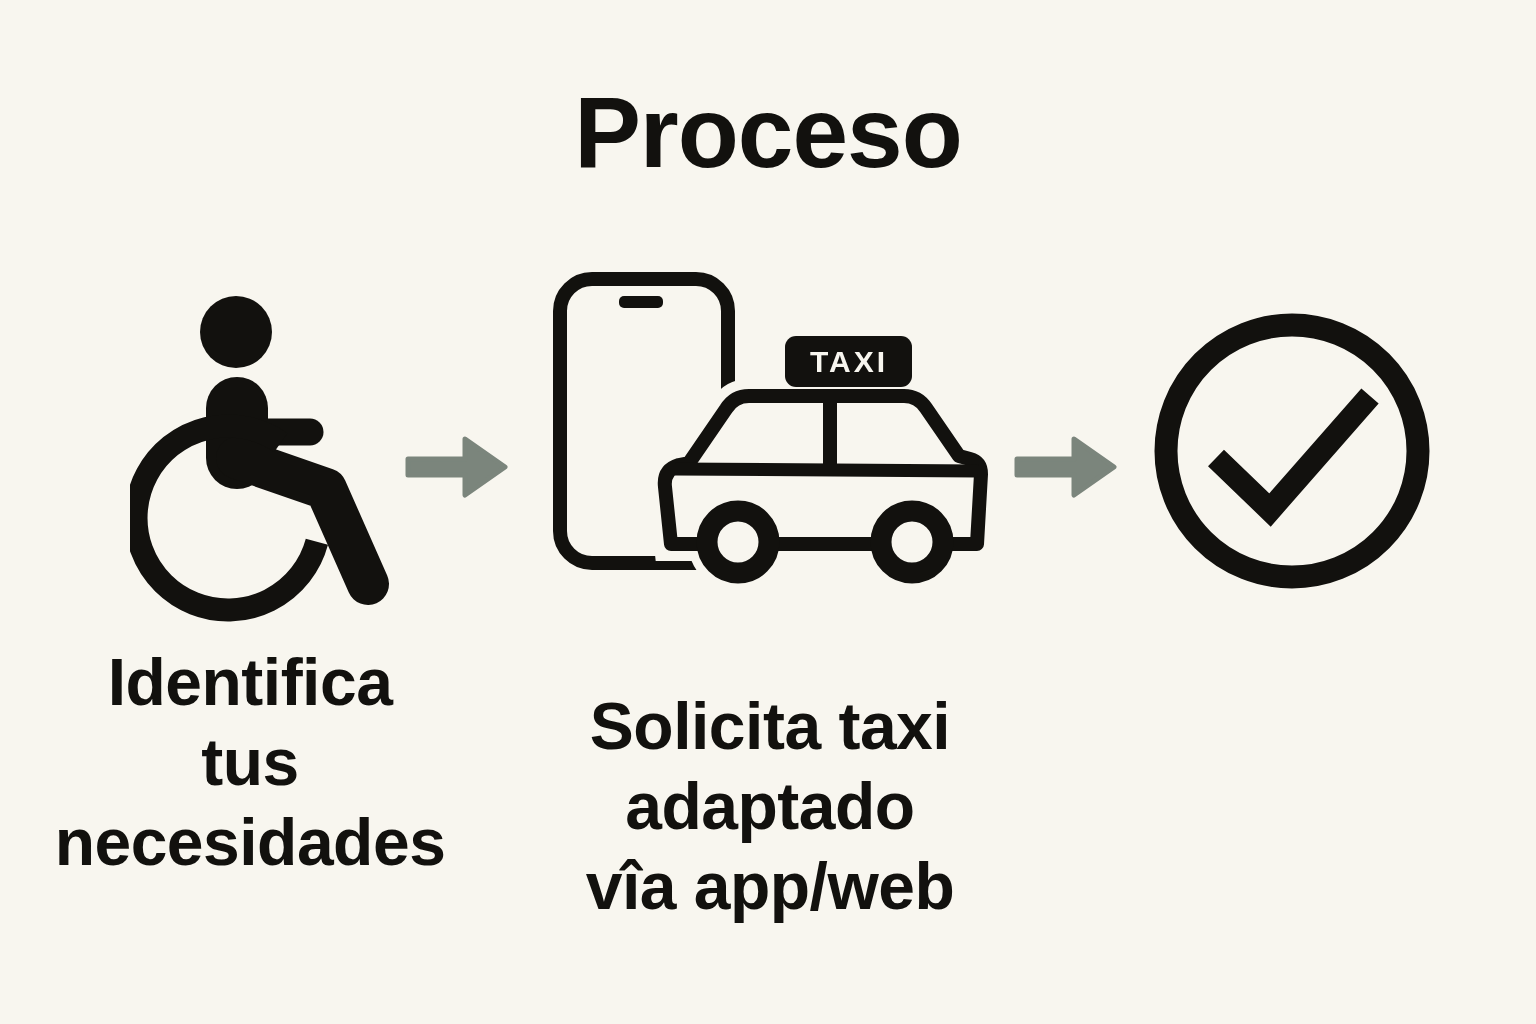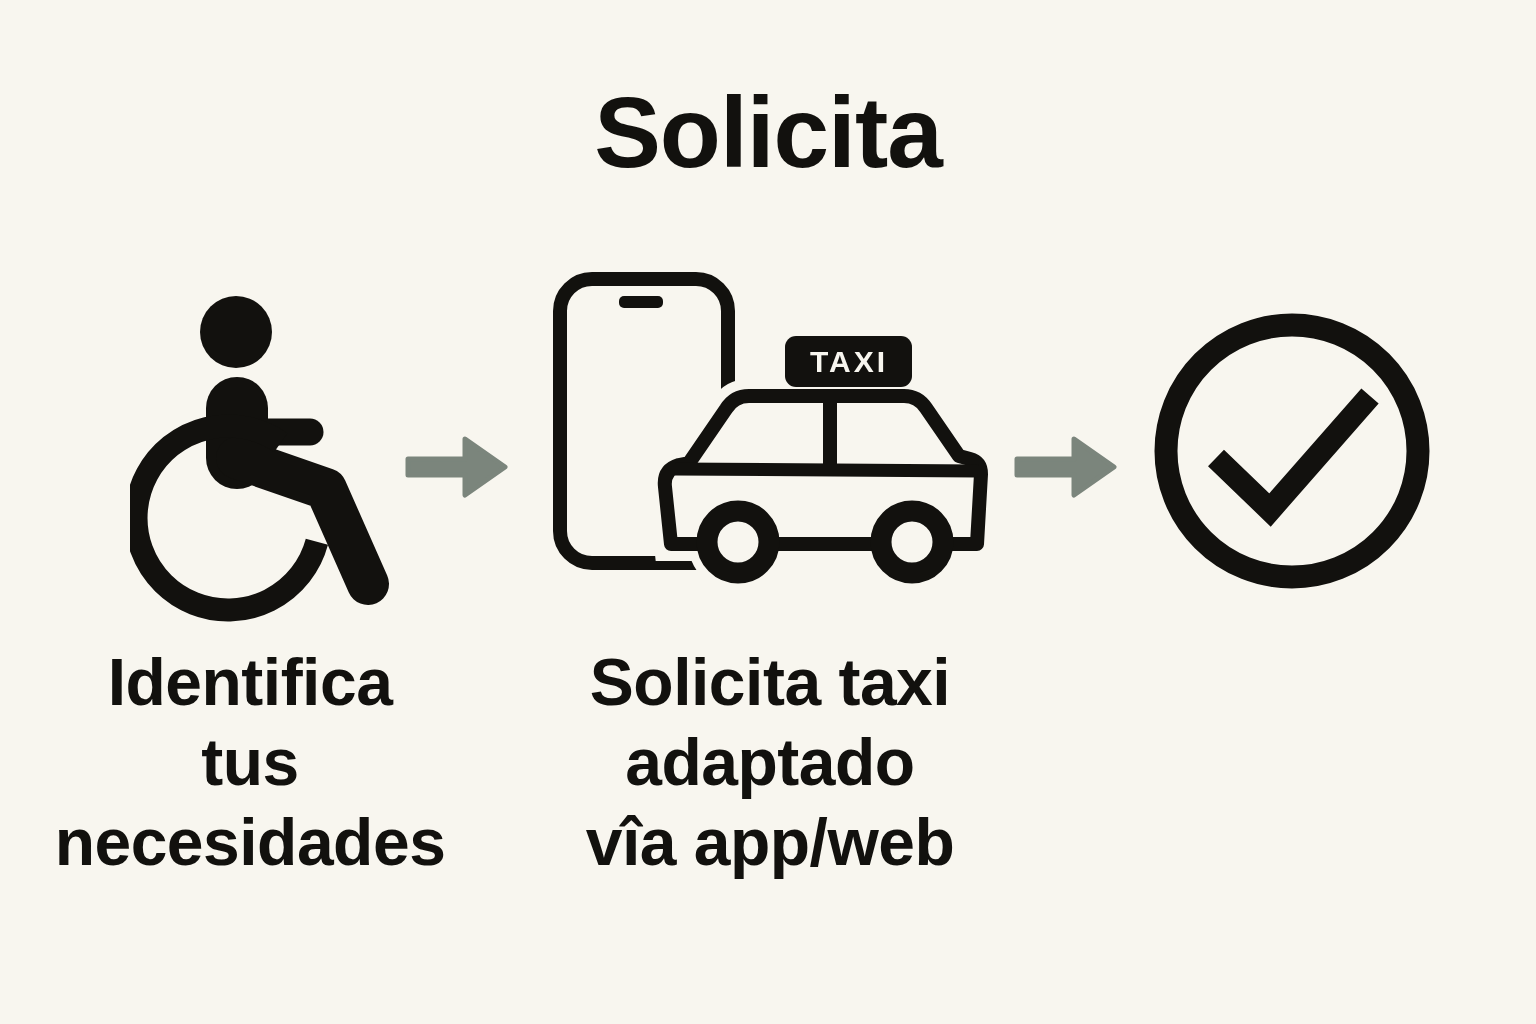--- a/index.html
+++ b/index.html
@@ -24,30 +24,30 @@
   .icon-box{position:absolute;}
   .step-label{
     position:absolute;top:642px;
     text-align:center;
     font-size:66px;font-weight:700;color:var(--ink);
     line-height:80px;
     white-space:pre-line;
     letter-spacing:-0.5px;
   }
   .label-1{left:20px;width:460px;}
-  .label-2{left:535px;width:470px;}
+  .label-2{left:535px;width:470px;margin-top:44px;}
   .label-3{left:1055px;width:470px;}
   svg{display:block;}
 </style>
 </head>
 <body>
 
 <div class="canvas">
 
-  <div class="title">Solicita</div>
+  <div class="title">Proceso</div>
 
   <div class="icon-box" style="left:130px;top:296px;width:260px;height:332px;">
     <svg width="260" height="332" viewBox="0 0 260 332">
       <circle cx="106" cy="36" r="36" fill="var(--ink)"></circle>
       <line x1="107" y1="112" x2="107" y2="162" stroke="var(--ink)" stroke-width="62" stroke-linecap="round"></line>
       <line x1="120" y1="136" x2="180" y2="136" stroke="var(--ink)" stroke-width="27" stroke-linecap="round"></line>
       <path d="M 107 162 L 196 193 L 238 288" fill="none" stroke="var(--ink)" stroke-width="42" stroke-linejoin="round" stroke-linecap="round"></path>
       <path d="M 150.8 146.6 A 92 92 0 1 0 186.9 245.8" fill="none" stroke="var(--ink)" stroke-width="23"></path>
     </svg>
   </div>

